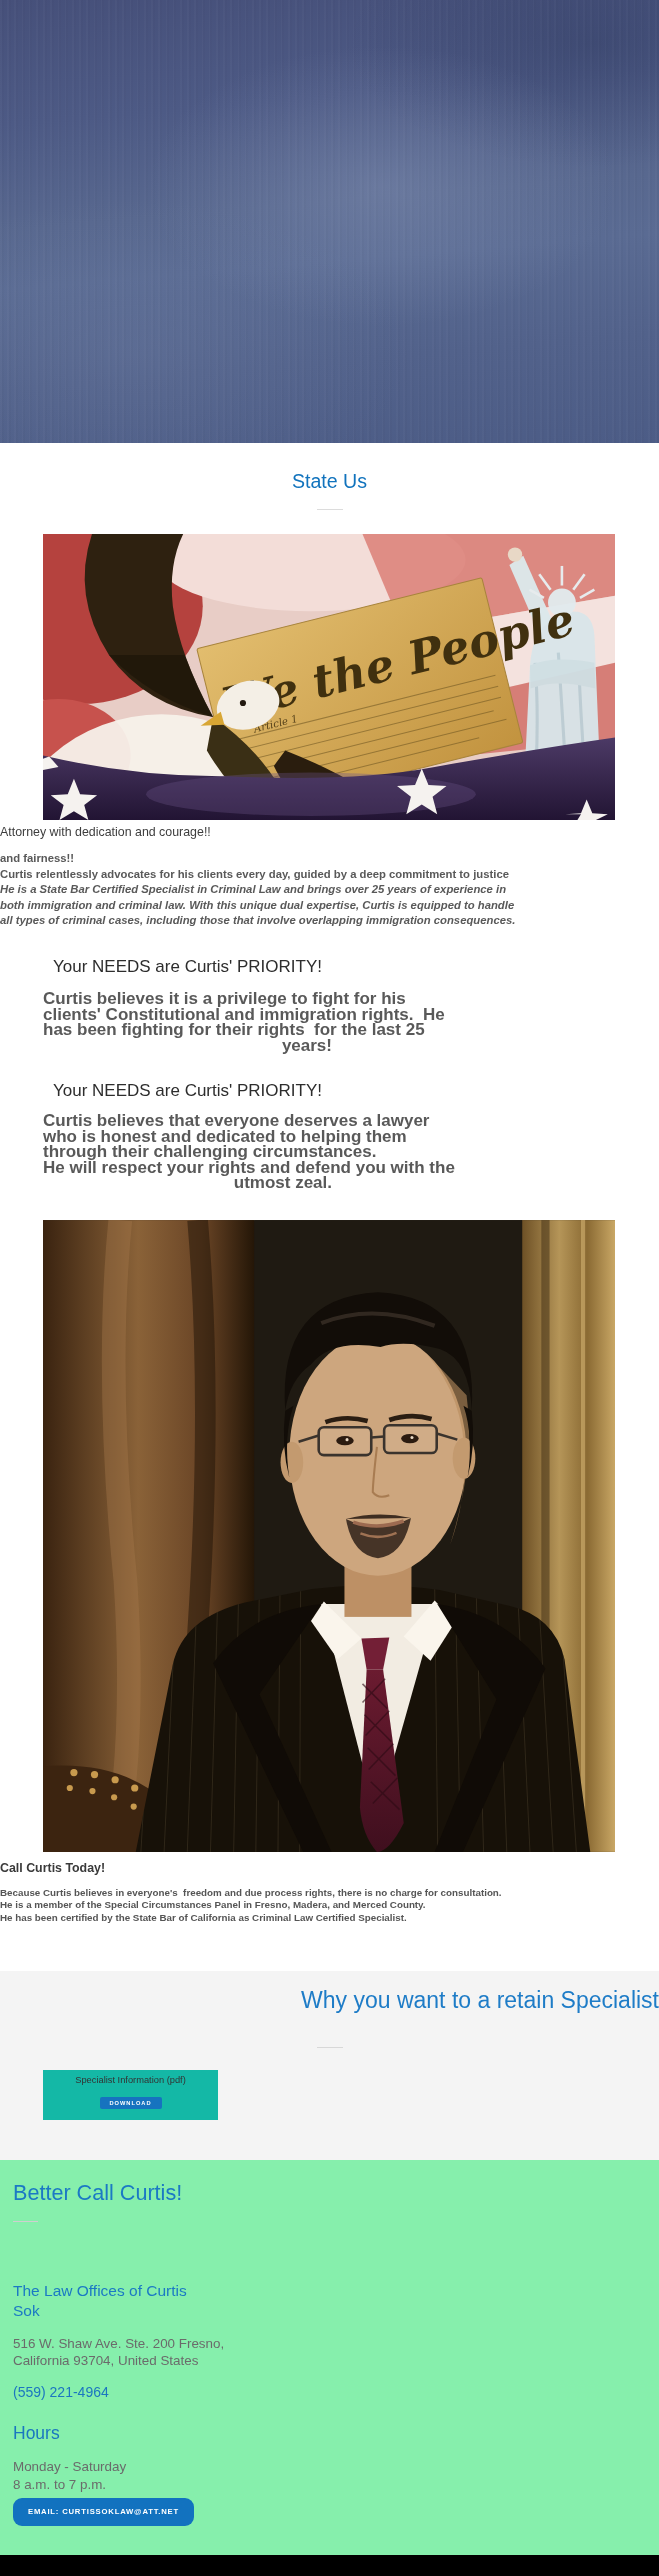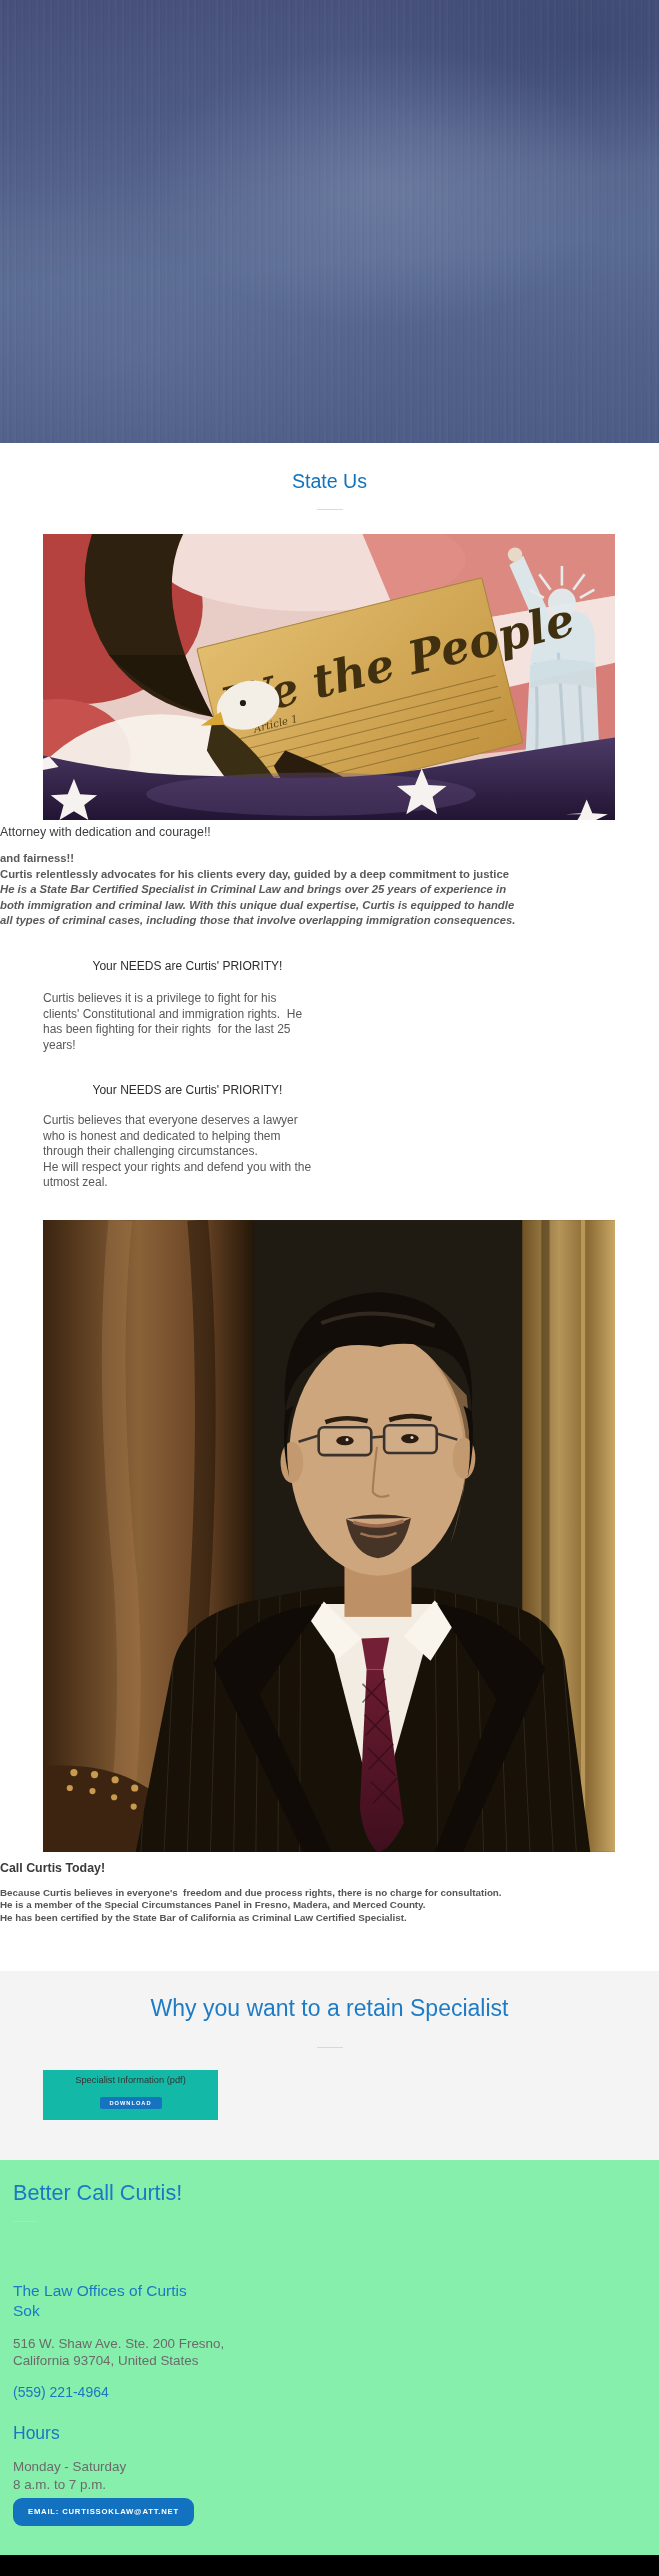--- a/index.html
+++ b/index.html
@@ -45,37 +45,37 @@
   .center-line { position:absolute; left:0; width:100%; text-align:left; }
   .ln { display:block; white-space:pre; }
 
   .intro-line { top:382px; font-size:12.4px; line-height:15.5px; color:#3d3d3d; }
   .p-bold   { top:408px; font-size:11.3px; line-height:15.5px; font-weight:bold; color:#595959; }
   .p-italic { top:439px; font-size:11.3px; line-height:15.5px; font-weight:bold; font-style:italic; color:#595959; }
 
   .needs-col { position:absolute; left:43px; top:0; width:289px; height:100%; }
   .needs-h {
     position:absolute; width:100%; text-align:center;
-    font-size:12px; line-height:15.5px; font-weight:400; color:#2d2d2d;
+    font-size:17px; line-height:15.5px; font-weight:400; color:#2d2d2d;
   }
   .needs-h1 { top:516px; }
   .needs-h2 { top:640px; }
   .needs-p {
-    position:absolute; width:100%; text-align:left;
-    font-size:12px; line-height:15.5px; font-weight:normal; color:#595959;
+    position:absolute; width:100%; text-align:right;
+    font-size:17px; line-height:15.5px; font-weight:bold; color:#595959;
   }
   .needs-p1 { top:548px; }
   .needs-p2 { top:670px; }
 
   .call-h { top:1418px; font-size:12.4px; line-height:15.5px; color:#3a3a3a; }
   .call-p { top:1444px; font-size:9.8px; line-height:12.4px; font-weight:bold; color:#555; }
 
   
   .specialist { top:1971px; height:189px; background:#f4f4f4; }
-  .spec-title { top:24px; font-size:23px; line-height:26px; color:#1e7cc7; }
+  .spec-title { top:16px; font-size:23px; line-height:26px; color:#1e7cc7;text-align:right; }
   .spec-hr { top:76px; background:#d8d8d8; }
   .pdf-card {
     position:absolute; top:99px; left:43px; width:175px; height:50px;
     background:#14b8a6; text-align:center;
   }
   .pdf-label { display:block; margin-top:4.6px; font-size:9.3px; line-height:11.3px; color:#333; }
   .download-btn {
     position:absolute; top:27px; left:50%; transform:translateX(-50%);
     width:62px; height:12px; background:#1673bf; color:#fff;
     border:none; border-radius:2.1px; font-family:inherit;

